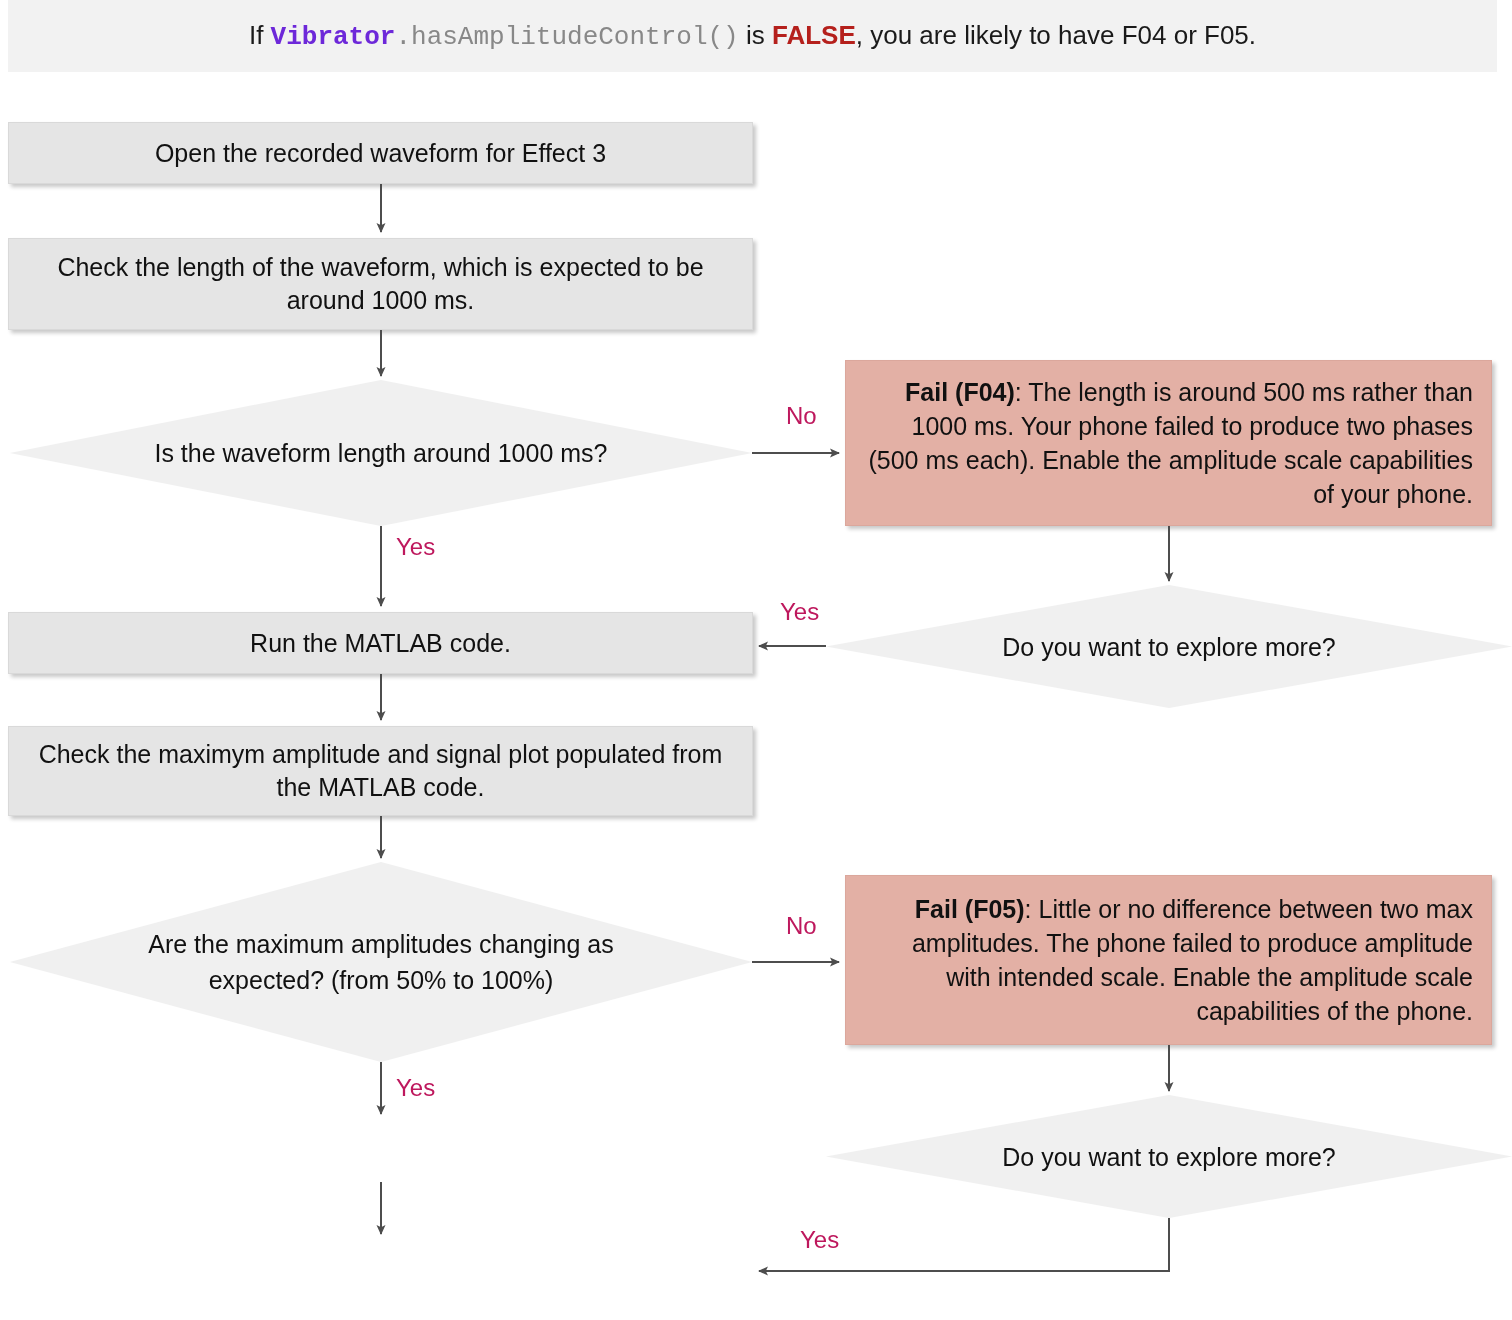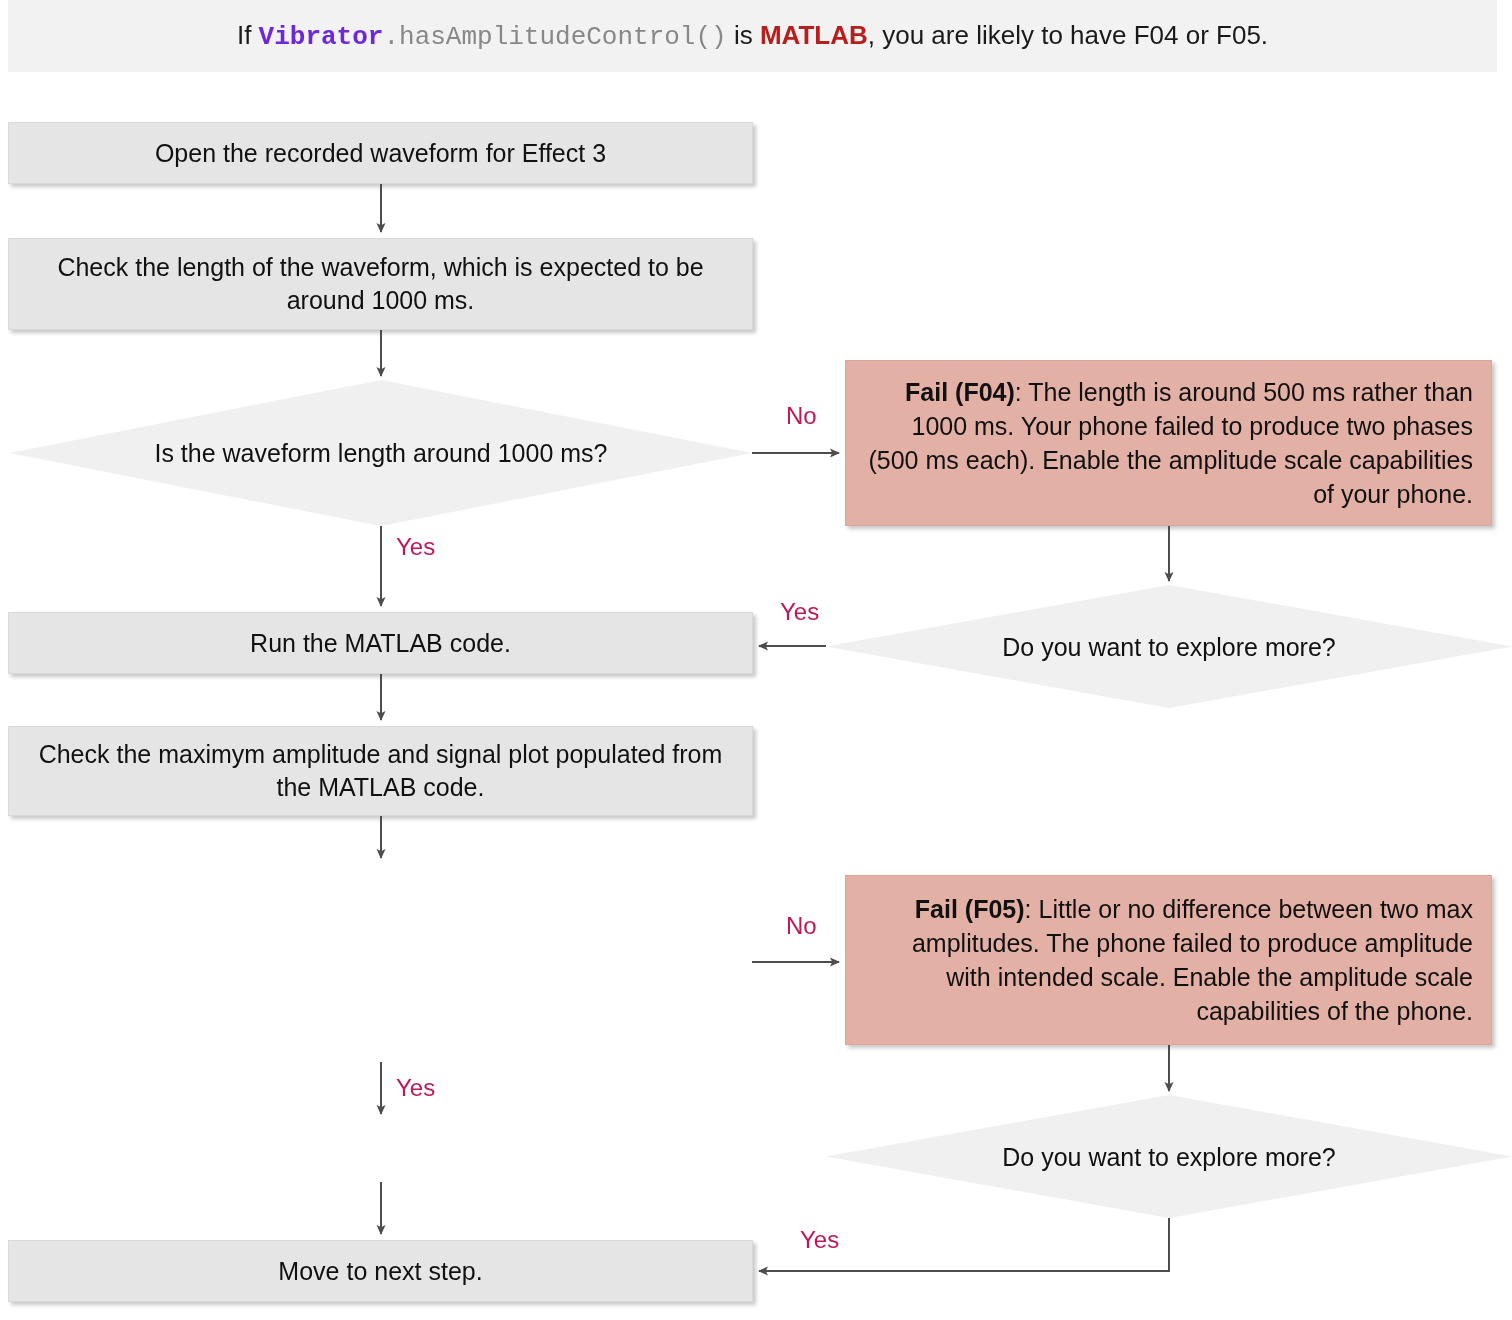--- a/index.html
+++ b/index.html
@@ -70,21 +70,21 @@
     position:absolute;font-size:24px;line-height:24px;color:#be185d;
     white-space:nowrap;
   }
 </style>
 </head>
 <body>
 
 <div id="stage">
 
   <div class="header-bar">
-    <div class="header-text"><span>If </span><span class="hdr-mono hdr-class">Vibrator</span><span class="hdr-mono hdr-method">.hasAmplitudeControl()</span><span> is </span><span class="hdr-false">MATLAB</span><span>, you are likely to have F04 or F05.</span></div>
+    <div class="header-text"><span>If </span><span class="hdr-mono hdr-class">Vibrator</span><span class="hdr-mono hdr-method">.hasAmplitudeControl()</span><span> is </span><span class="hdr-false">FALSE</span><span>, you are likely to have F04 or F05.</span></div>
   </div>
 
   <div class="node pbox" style="left:8px;top:122px;width:745px;height:62px;">
     <div class="txt">Open the recorded waveform for Effect 3</div>
   </div>
 
   <div class="node pbox" style="left:8px;top:238px;width:745px;height:92px;">
     <div class="txt">Check the length of the waveform, which is expected to be around 1000 ms.</div>
   </div>
 
@@ -96,25 +96,28 @@
   </div>
 
   <div class="node pbox" style="left:8px;top:612px;width:745px;height:62px;">
     <div class="txt">Run the MATLAB code.</div>
   </div>
 
   <div class="node pbox" style="left:8px;top:726px;width:745px;height:90px;">
     <div class="txt">Check the maximym amplitude and signal plot populated from the MATLAB code.</div>
   </div>
 
+  <div class="dia-wrap" style="left:10px;top:862px;width:742px;height:200px;">
+    <div class="dia-shape"></div>
+    <div class="dia-label">
+      <span>Are the maximum amplitudes changing as expected? (from 50% to 100%)</span>
+    </div>
+  </div>
 
 
-  <div class="node pbox" style="left:8px;top:1240px;width:745px;height:62px;">
-    <div class="txt">Move to next step.</div>
-  </div>
 
   <div class="node fbox" style="left:845px;top:360px;width:647px;height:166px;">
     <div class="txt"><span class="b">Fail (F04)</span><span>: The length is around 500 ms rather than 1000 ms. Your phone failed to produce two phases (500 ms each). Enable the amplitude scale capabilities of your phone.</span></div>
   </div>
 
   <div class="dia-wrap" style="left:826px;top:585px;width:686px;height:123px;">
     <div class="dia-shape"></div>
     <div class="dia-label">
       <span>Do you want to explore more?</span>
     </div>

